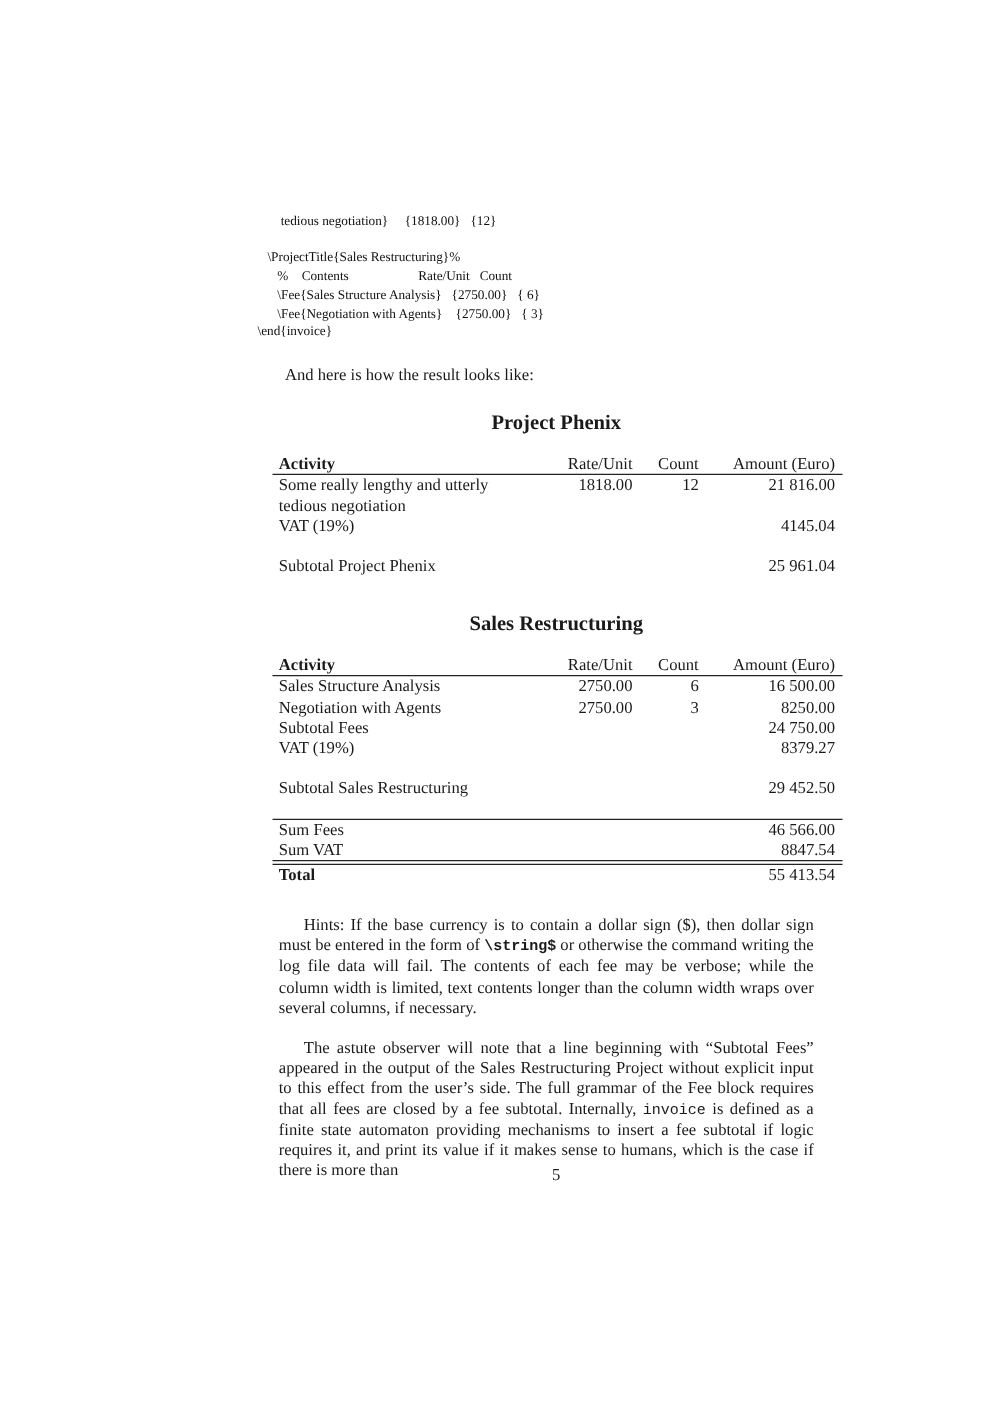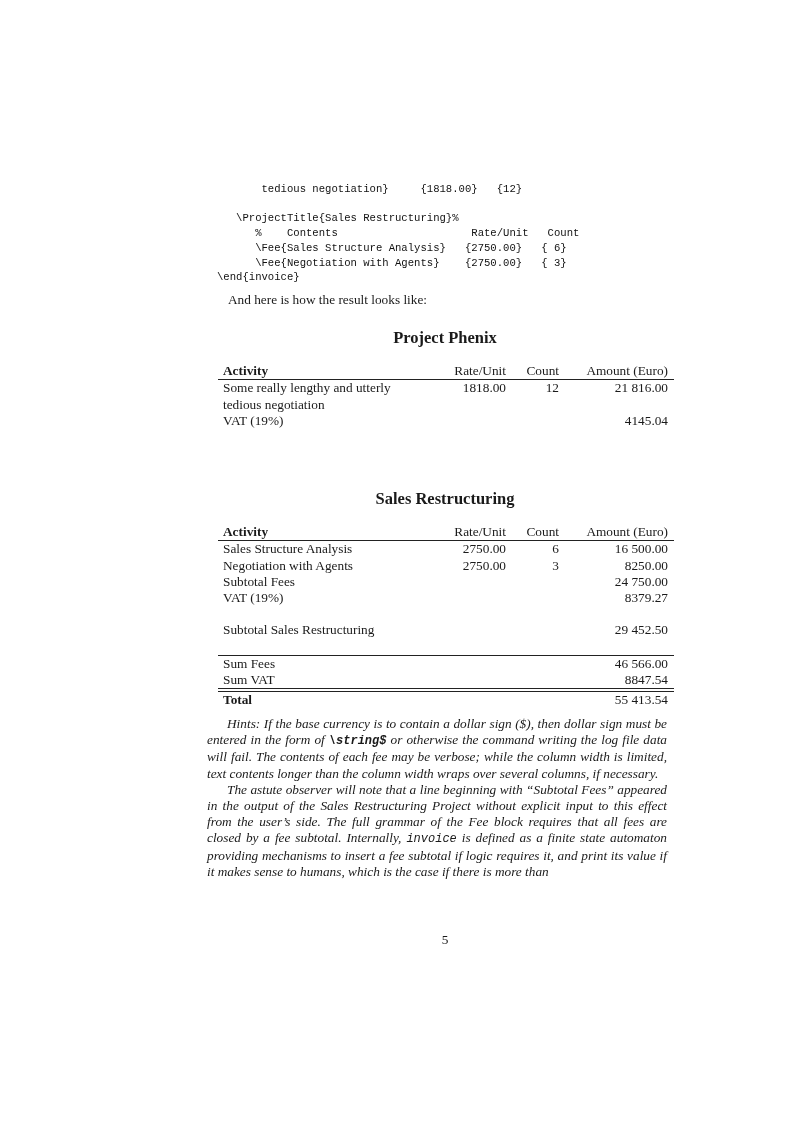--- a/index.html
+++ b/index.html
@@ -1,37 +1,37 @@
 <!DOCTYPE html>
 <html><head>
 <meta charset="utf-8">
 <style>
   html, body { margin:0; padding:0; background:#fff; }
   body { width:800px; height:1132px; position:relative; overflow:hidden;
          font-family:"Liberation Serif","DejaVu Serif",serif; color:#1a1a1a; }
-  .code { position:absolute; left:205px; top:170px; margin:12px;
-          font-family:Liberation Mono, monospace;
+  .code { position:absolute; left:205px; top:170px; margin:1px;
+          font-family:Liberation Serif, serif;
           font-size:10.6px; line-height:14.7px; white-space:pre; color:#111; }
   .intro { position:absolute; left:228px; top:292px; font-size:13.3px; }
   .title { position:absolute; left:0; width:890px; text-align:center;
            font-weight:bold; font-size:16.5px; }
   .tbl { position:absolute; left:218px; width:456px; font-size:13.3px; }
   .row { position:relative; height:16.3px; line-height:16.3px; }
   .c { position:absolute; top:0; white-space:nowrap; }
   .act { left:5px; }
   .rate { right:168px; text-align:left; }
   .cnt { right:115px; text-align:right; }
   .amt { right:6px; text-align:right; }
   .hdr .act { font-weight:bold; }
   .rule { height:0; border-top:1px solid #222; }
   .drule { height:2px; border-top:1px solid #222; border-bottom:1px solid #222; }
   .gap { height:16px; }
   .para { position:absolute; left:207px; width:460px; font-size:13.3px;
           line-height:16.2px; text-align:justify; }
-  .para p { margin:0; text-indent:20px;font-style:italic; }
+  .para p { margin:16px; text-indent:20px; }
   .tt { font-family:"Liberation Mono","DejaVu Sans Mono",monospace; font-size:12px; }
   .pnum { position:absolute; left:0; width:890px; text-align:center; top:932px; font-size:13.3px; }
 </style>
 </head>
 <body>
 
 <pre class="code"><span>       tedious negotiation}     {1818.00}   {12}</span>
 <span></span>
 <span>   \ProjectTitle{Sales Restructuring}%</span>
 <span>      %    Contents                     Rate/Unit   Count</span>
@@ -58,20 +58,24 @@
     <span class="c amt">21 816.00</span>
   </div>
   <div class="row">
     <span class="c act">tedious negotiation</span>
   </div>
   <div class="row">
     <span class="c act">VAT (19%)</span>
     <span class="c amt">4145.04</span>
   </div>
   <div class="gap"></div>
+  <div class="row">
+    <span class="c act">Subtotal Project Phenix</span>
+    <span class="c amt">25 961.04</span>
+  </div>
 </div>
 
 <div class="title" style="top:489px;">Sales Restructuring</div>
 
 <div class="tbl" style="top:524px;">
   <div class="row hdr">
     <span class="c act">Activity</span>
     <span class="c rate">Rate/Unit</span>
     <span class="c cnt">Count</span>
     <span class="c amt">Amount (Euro)</span>

